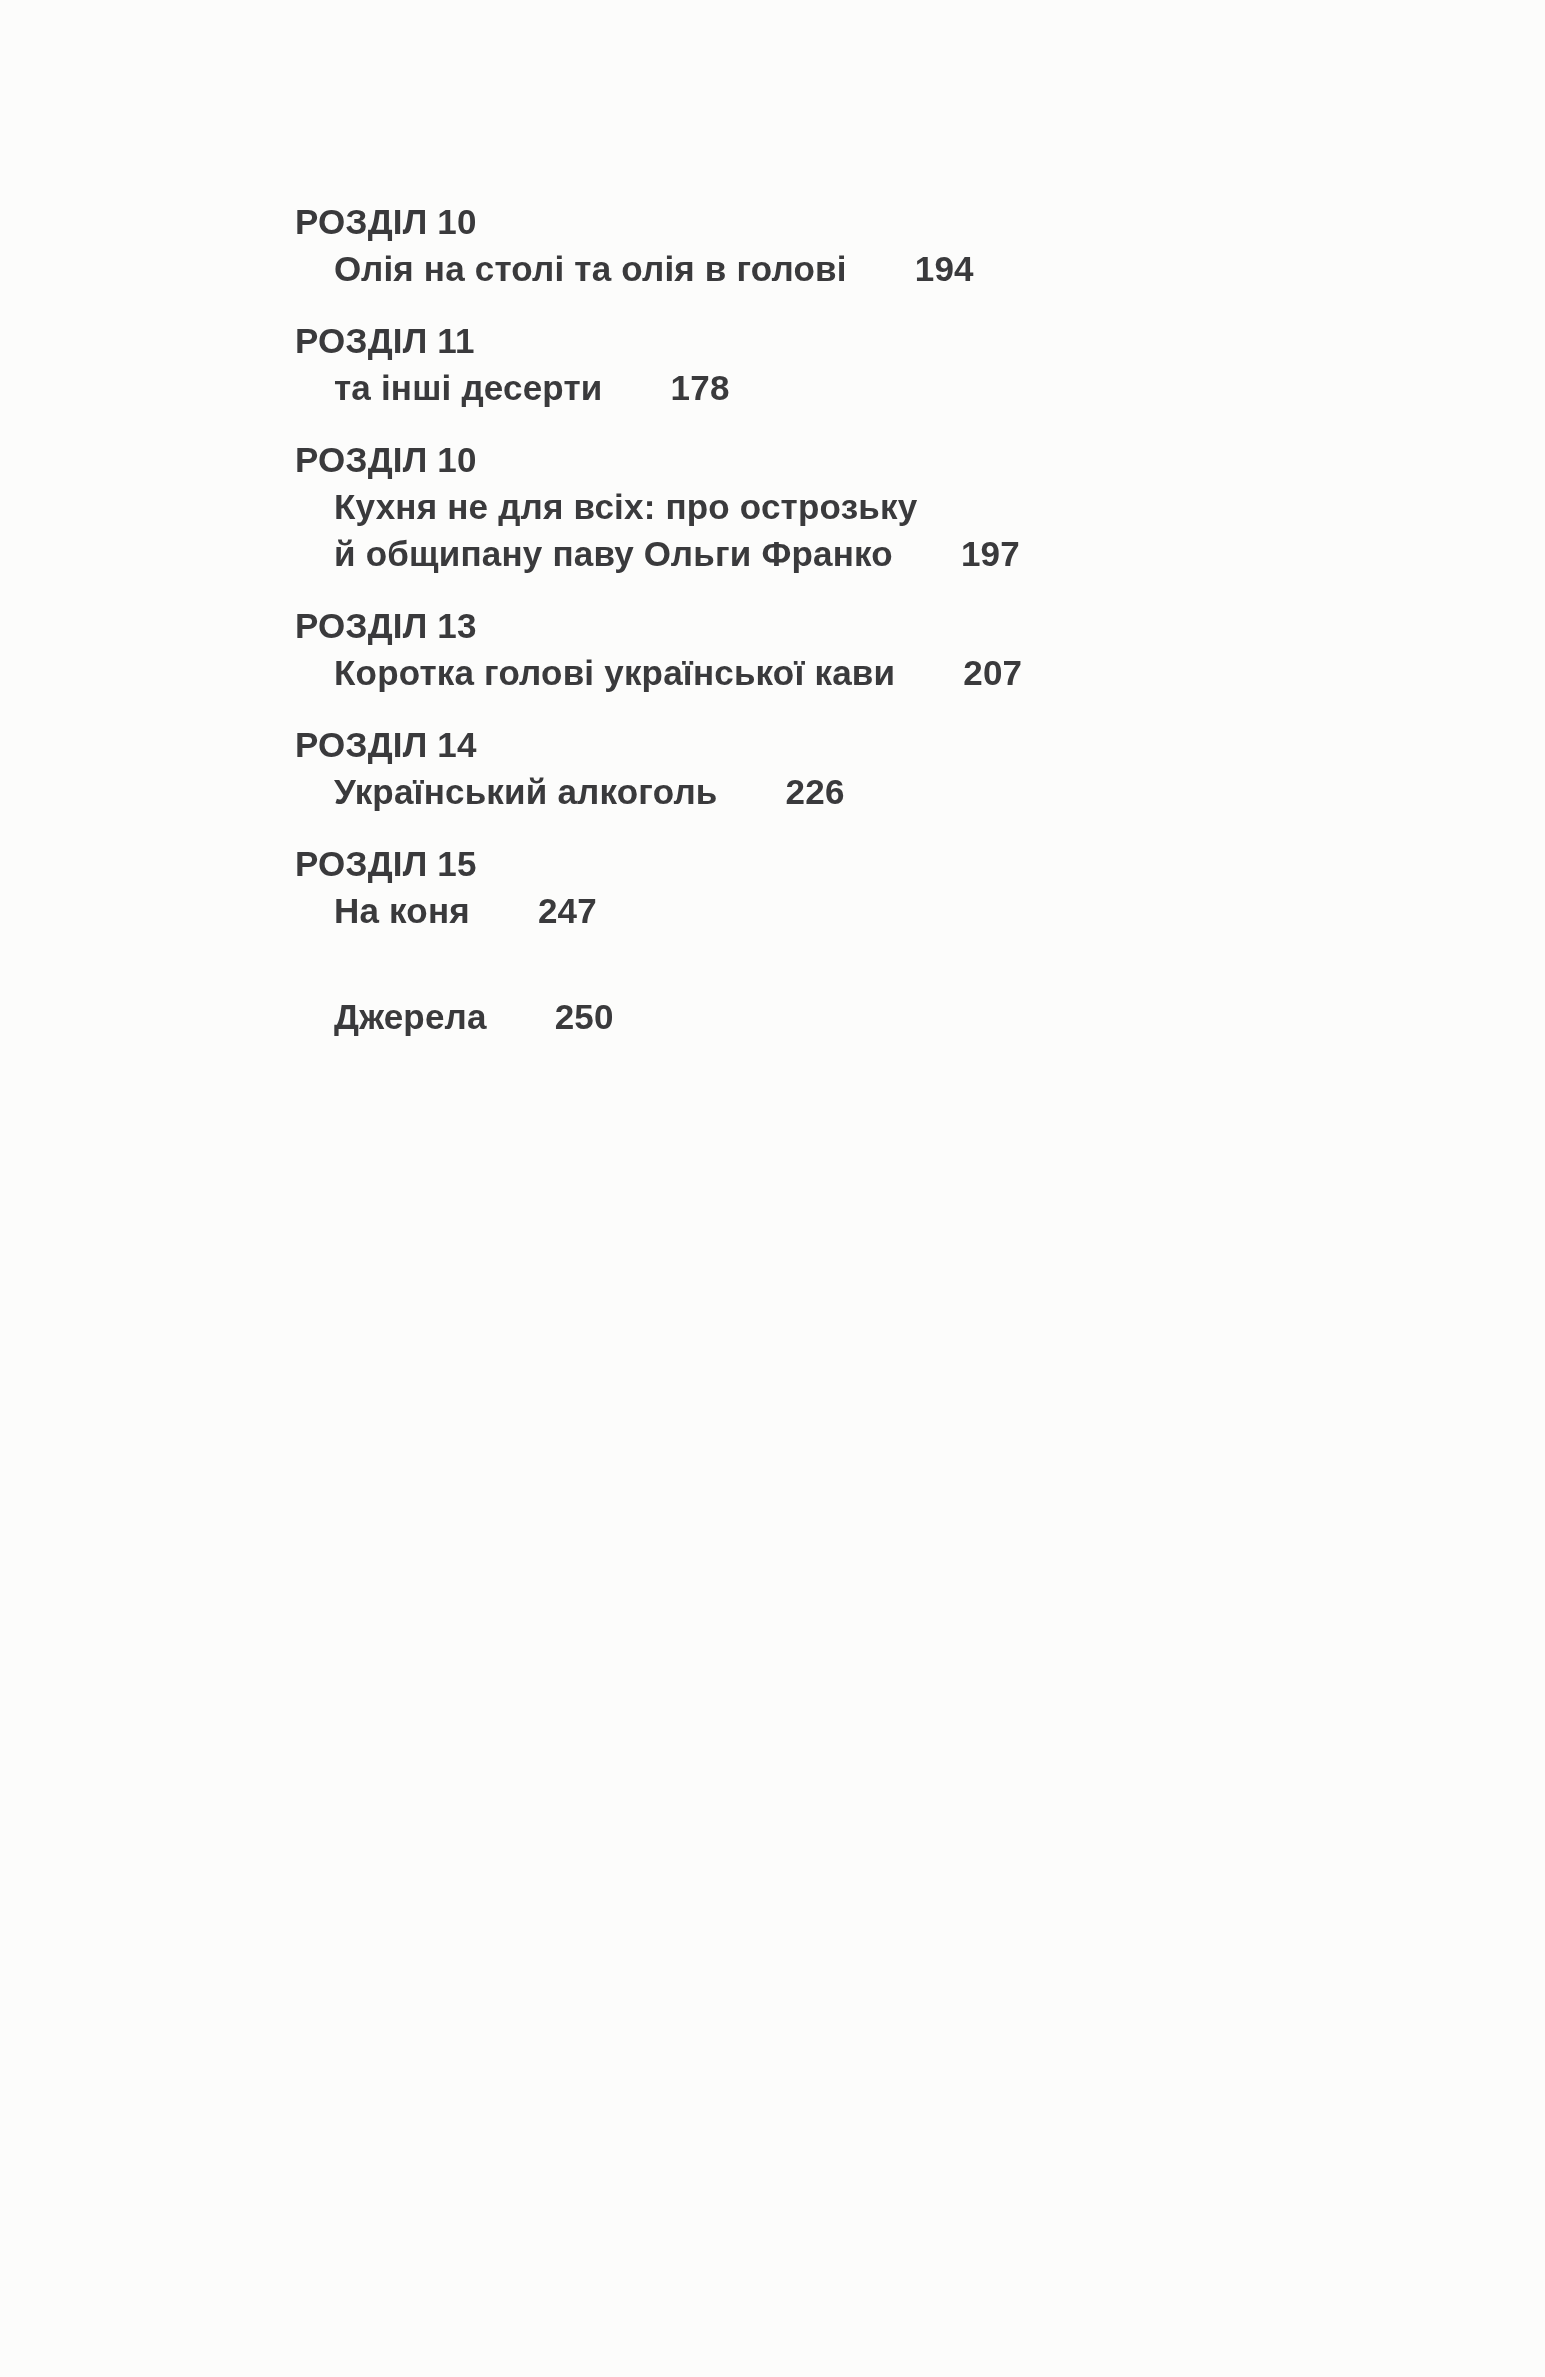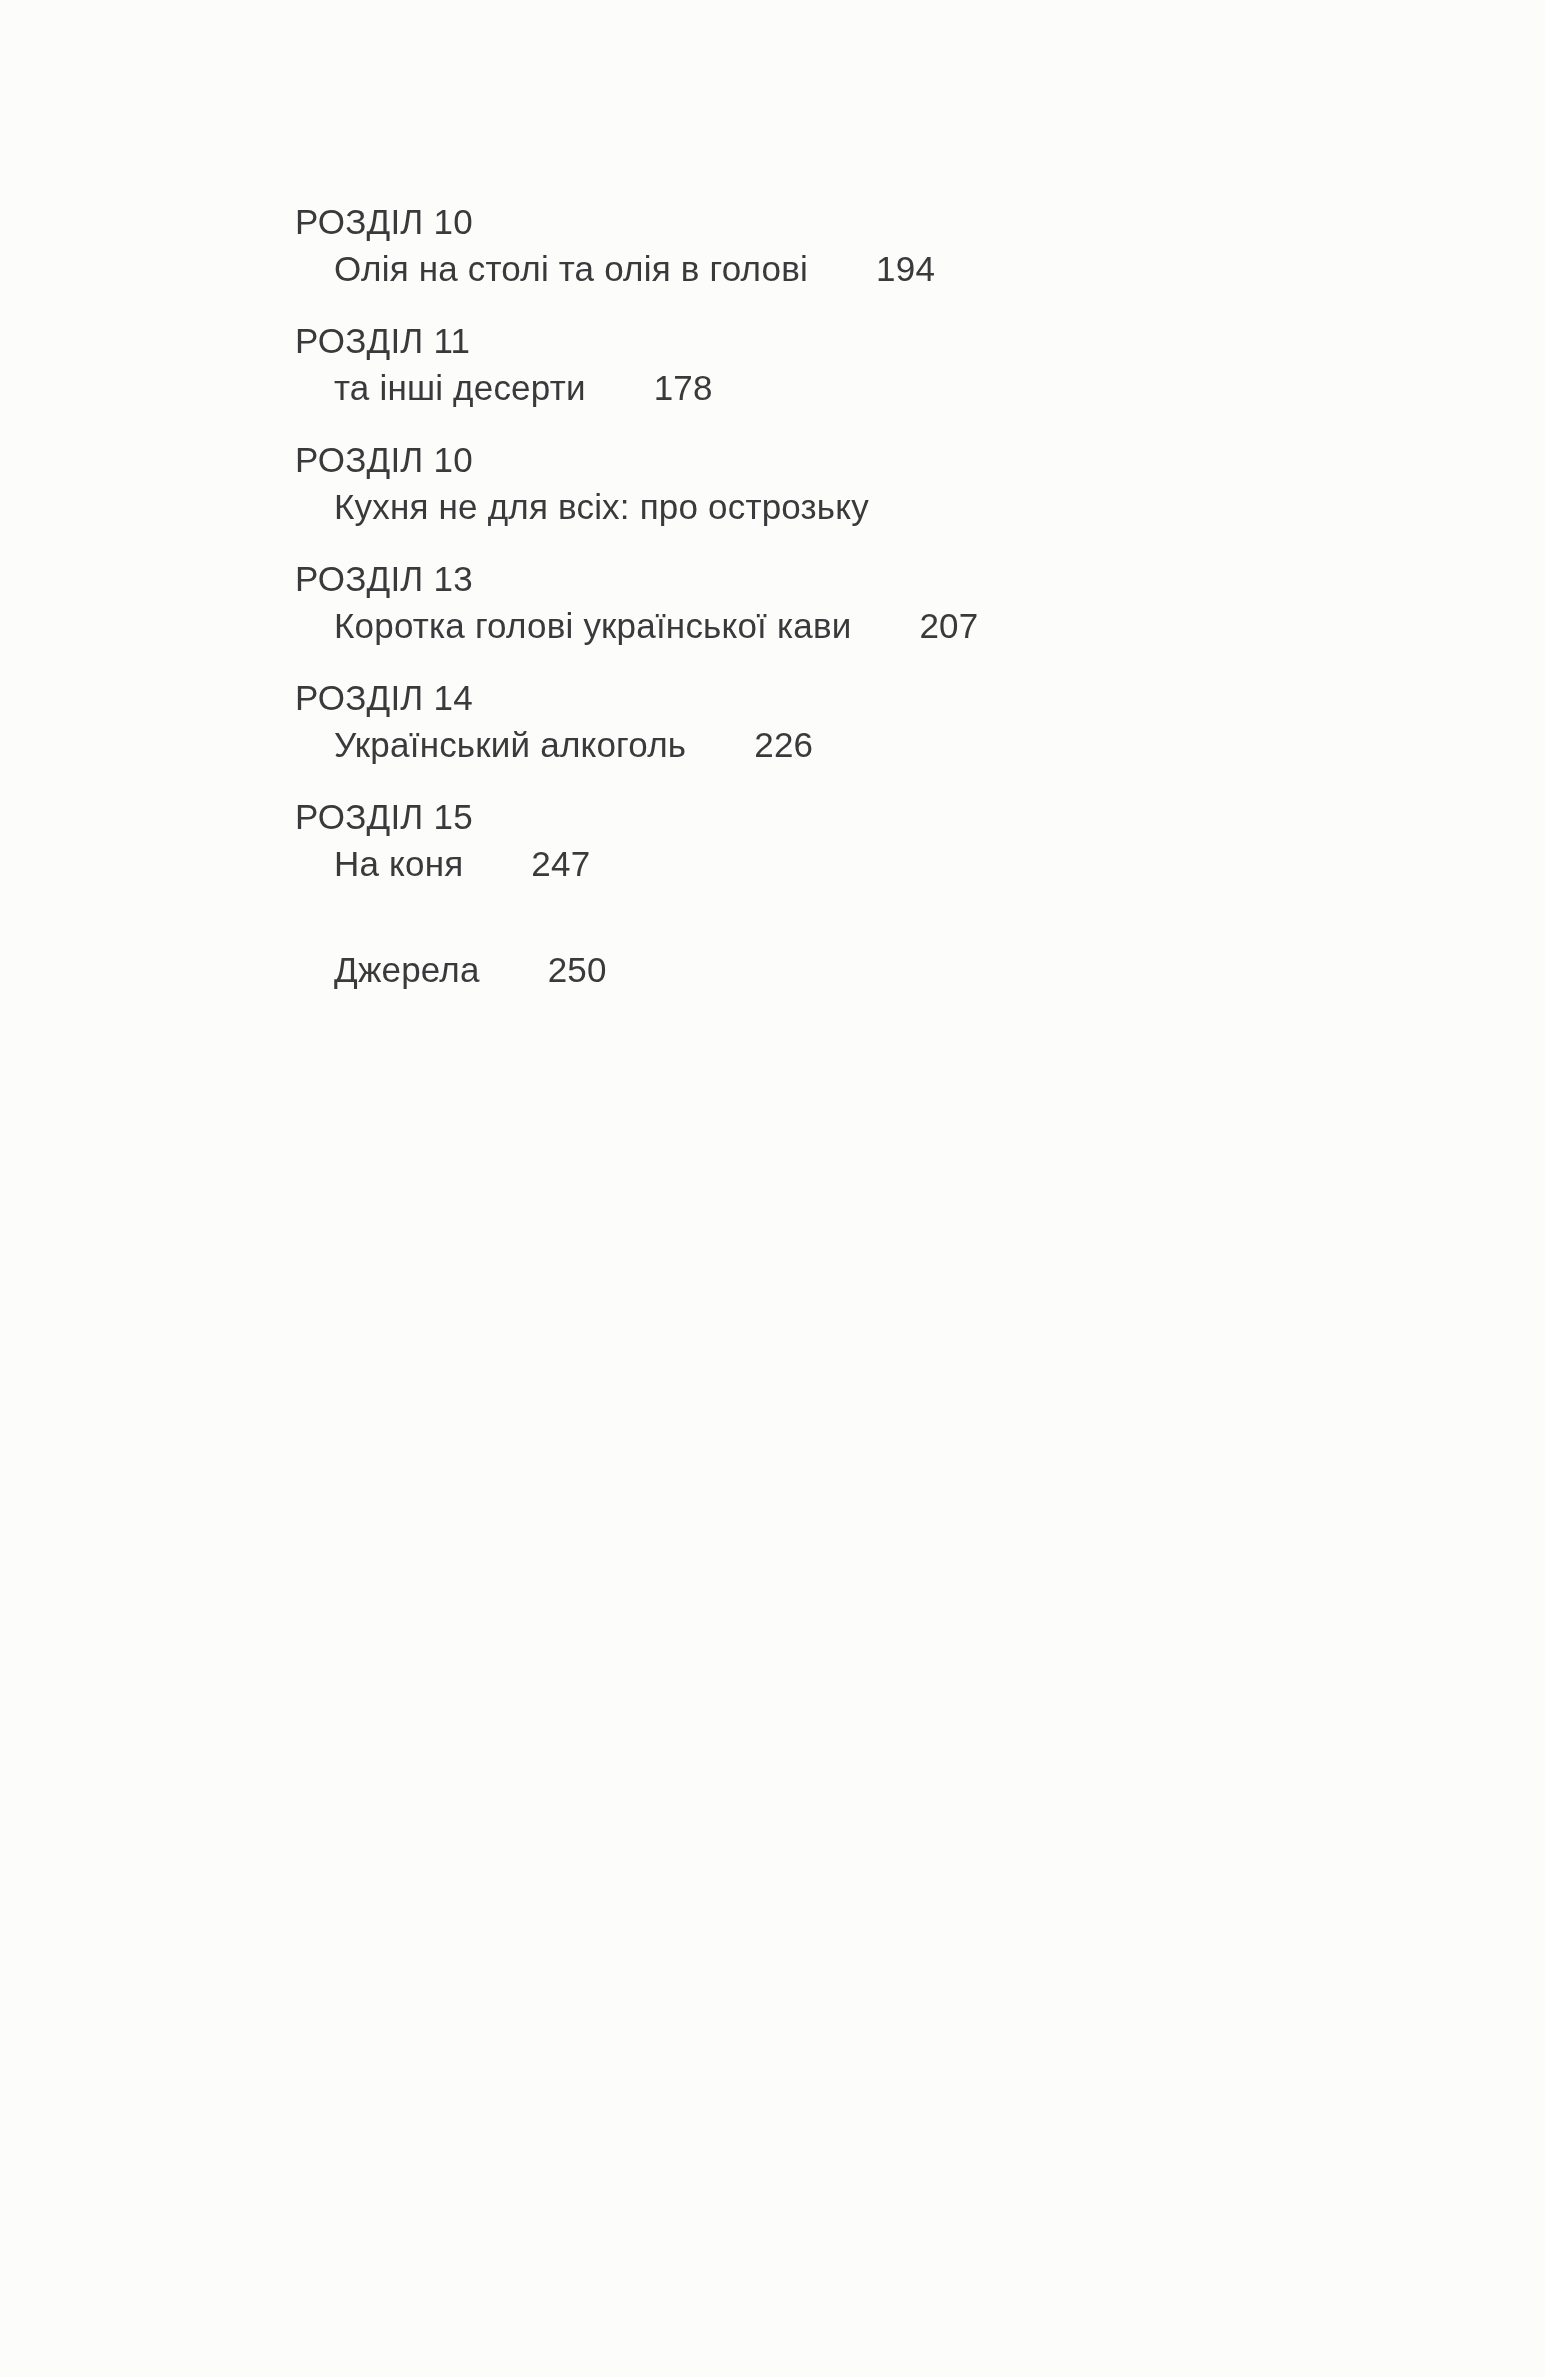--- a/index.html
+++ b/index.html
@@ -16,21 +16,21 @@
     background: #fcfcfb;
   }
   .toc {
     position: absolute;
     left: 295px;
     top: 198px;
     width: 886px;
     color: #3a3a3c;
     font-size: 35px;
     line-height: 47px;
-    font-weight: 400;
+    font-weight: 700;
     letter-spacing: 0.2px;
   }
   .toc-entry { margin-bottom: 25px; }
   .chapter-label { padding-left: 0; }
   .title-line { padding-left: 39px; white-space: nowrap; }
   .page-num { display: inline-block; margin-left: 68px; }
   .sources-entry { margin-top: 59px; }
 </style>
 </head>
 <body>
@@ -44,20 +44,21 @@
     </section>
 
     <section class="toc-entry">
       <div class="chapter-label">РОЗДІЛ 11</div>
       <div class="title-line"><span>та інші десерти</span><span class="page-num">178</span></div>
     </section>
 
     <section class="toc-entry">
       <div class="chapter-label">РОЗДІЛ 10</div>
       <div class="title-line"><span>Кухня не для всіх: про острозьку</span></div>
+      <div class="title-line"><span>й общипану паву Ольги Франко</span><span class="page-num">197</span></div>
     </section>
 
     <section class="toc-entry">
       <div class="chapter-label">РОЗДІЛ 13</div>
       <div class="title-line"><span>Коротка голові української кави</span><span class="page-num">207</span></div>
     </section>
 
     <section class="toc-entry">
       <div class="chapter-label">РОЗДІЛ 14</div>
       <div class="title-line"><span>Український алкоголь</span><span class="page-num">226</span></div>

